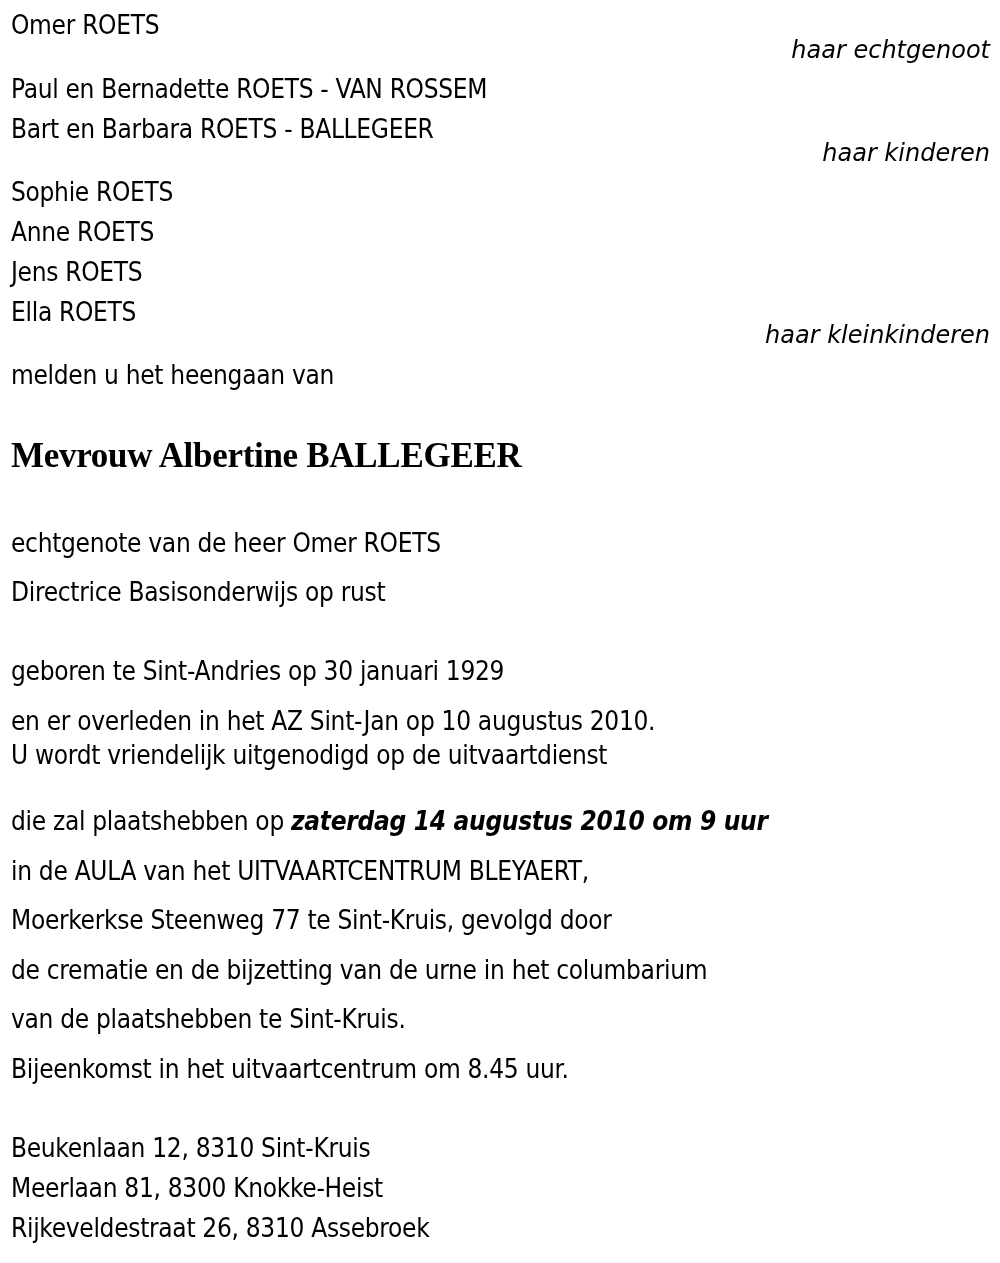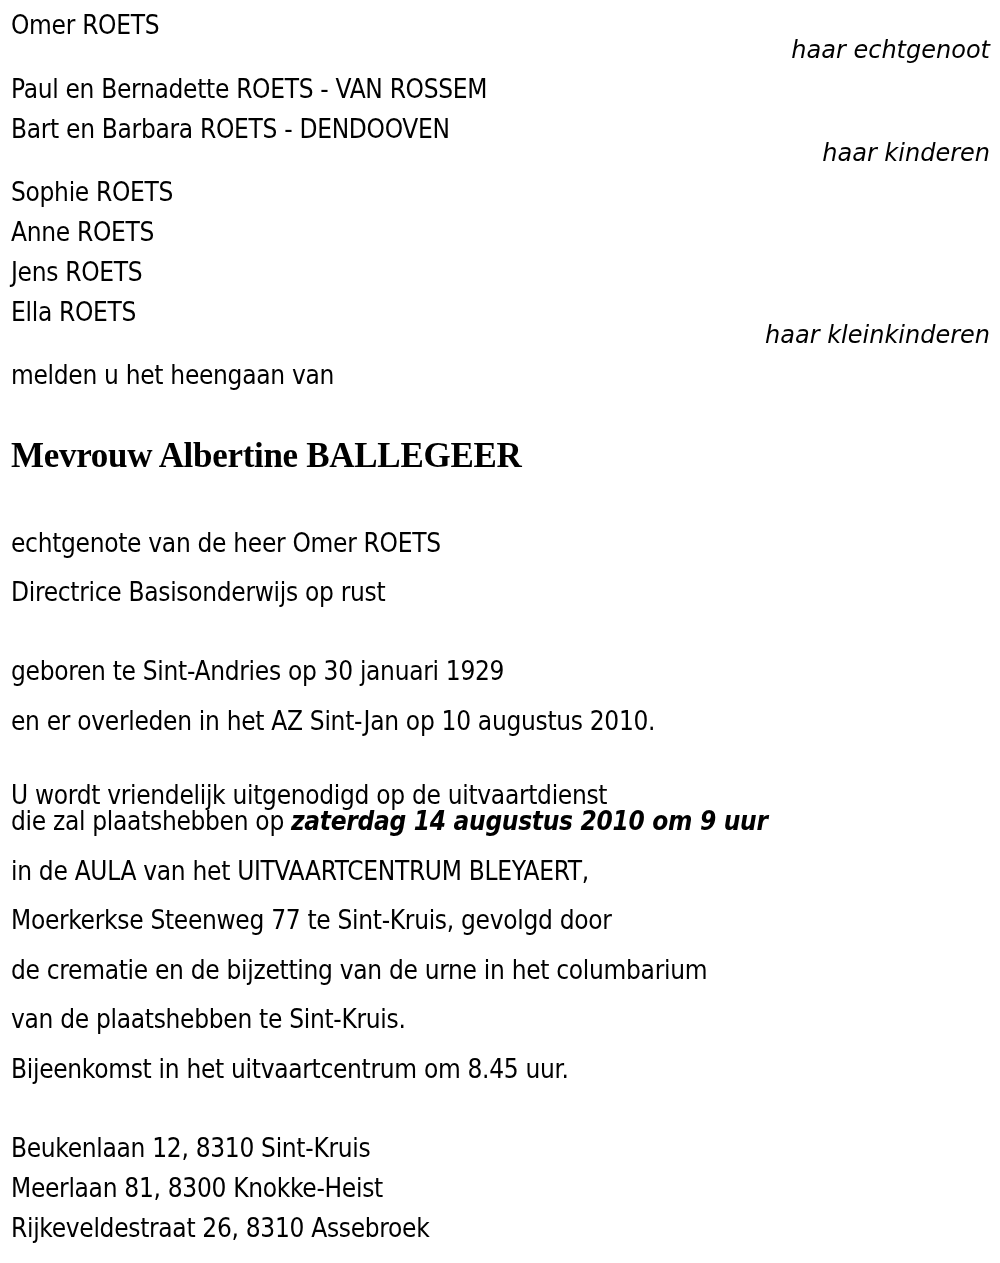--- a/index.html
+++ b/index.html
@@ -23,39 +23,39 @@
     b { font-weight: bold; font-style: italic; }
   </style>
 </head>
 <body>
 
 <div>
   <div class="line" style="top:10px">Omer ROETS</div>
   <div class="role" style="top:36px">haar echtgenoot</div>
 
   <div class="line" style="top:74px">Paul en Bernadette ROETS - VAN ROSSEM</div>
-  <div class="line" style="top:114px">Bart en Barbara ROETS - DENDOOVEN</div>
+  <div class="line" style="top:114px">Bart en Barbara ROETS - BALLEGEER</div>
   <div class="role" style="top:139px">haar kinderen</div>
 
   <div class="line" style="top:177px">Sophie ROETS</div>
   <div class="line" style="top:217px">Anne ROETS</div>
   <div class="line" style="top:257px">Jens ROETS</div>
   <div class="line" style="top:297px">Ella ROETS</div>
   <div class="role" style="top:321px">haar kleinkinderen</div>
 
   <div class="line" style="top:360px">melden u het heengaan van</div>
 
   <div class="title">Mevrouw Albertine BALLEGEER</div>
 
   <div class="line" style="top:528px">echtgenote van de heer Omer ROETS</div>
   <div class="line" style="top:577px">Directrice Basisonderwijs op rust</div>
 
   <div class="line" style="top:656px">geboren te Sint-Andries op 30 januari 1929</div>
   <div class="line" style="top:706px">en er overleden in het AZ Sint-Jan op 10 augustus 2010.</div>
-  <div class="line" style="top:780px">U wordt vriendelijk uitgenodigd op de uitvaartdienst</div>
+  <div class="line" style="top:740px">U wordt vriendelijk uitgenodigd op de uitvaartdienst</div>
   <div class="line" style="top:806px"><span>die zal plaatshebben op </span><b>zaterdag 14 augustus 2010 om 9 uur</b></div>
   <div class="line" style="top:856px">in de AULA van het UITVAARTCENTRUM BLEYAERT,</div>
   <div class="line" style="top:905px">Moerkerkse Steenweg 77 te Sint-Kruis, gevolgd door</div>
   <div class="line" style="top:955px">de crematie en de bijzetting van de urne in het columbarium</div>
   <div class="line" style="top:1004px">van de plaatshebben te Sint-Kruis.</div>
   <div class="line" style="top:1054px">Bijeenkomst in het uitvaartcentrum om 8.45 uur.</div>
 
   <div class="line" style="top:1133px">Beukenlaan 12, 8310 Sint-Kruis</div>
   <div class="line" style="top:1173px">Meerlaan 81, 8300 Knokke-Heist</div>
   <div class="line" style="top:1213px">Rijkeveldestraat 26, 8310 Assebroek</div>

